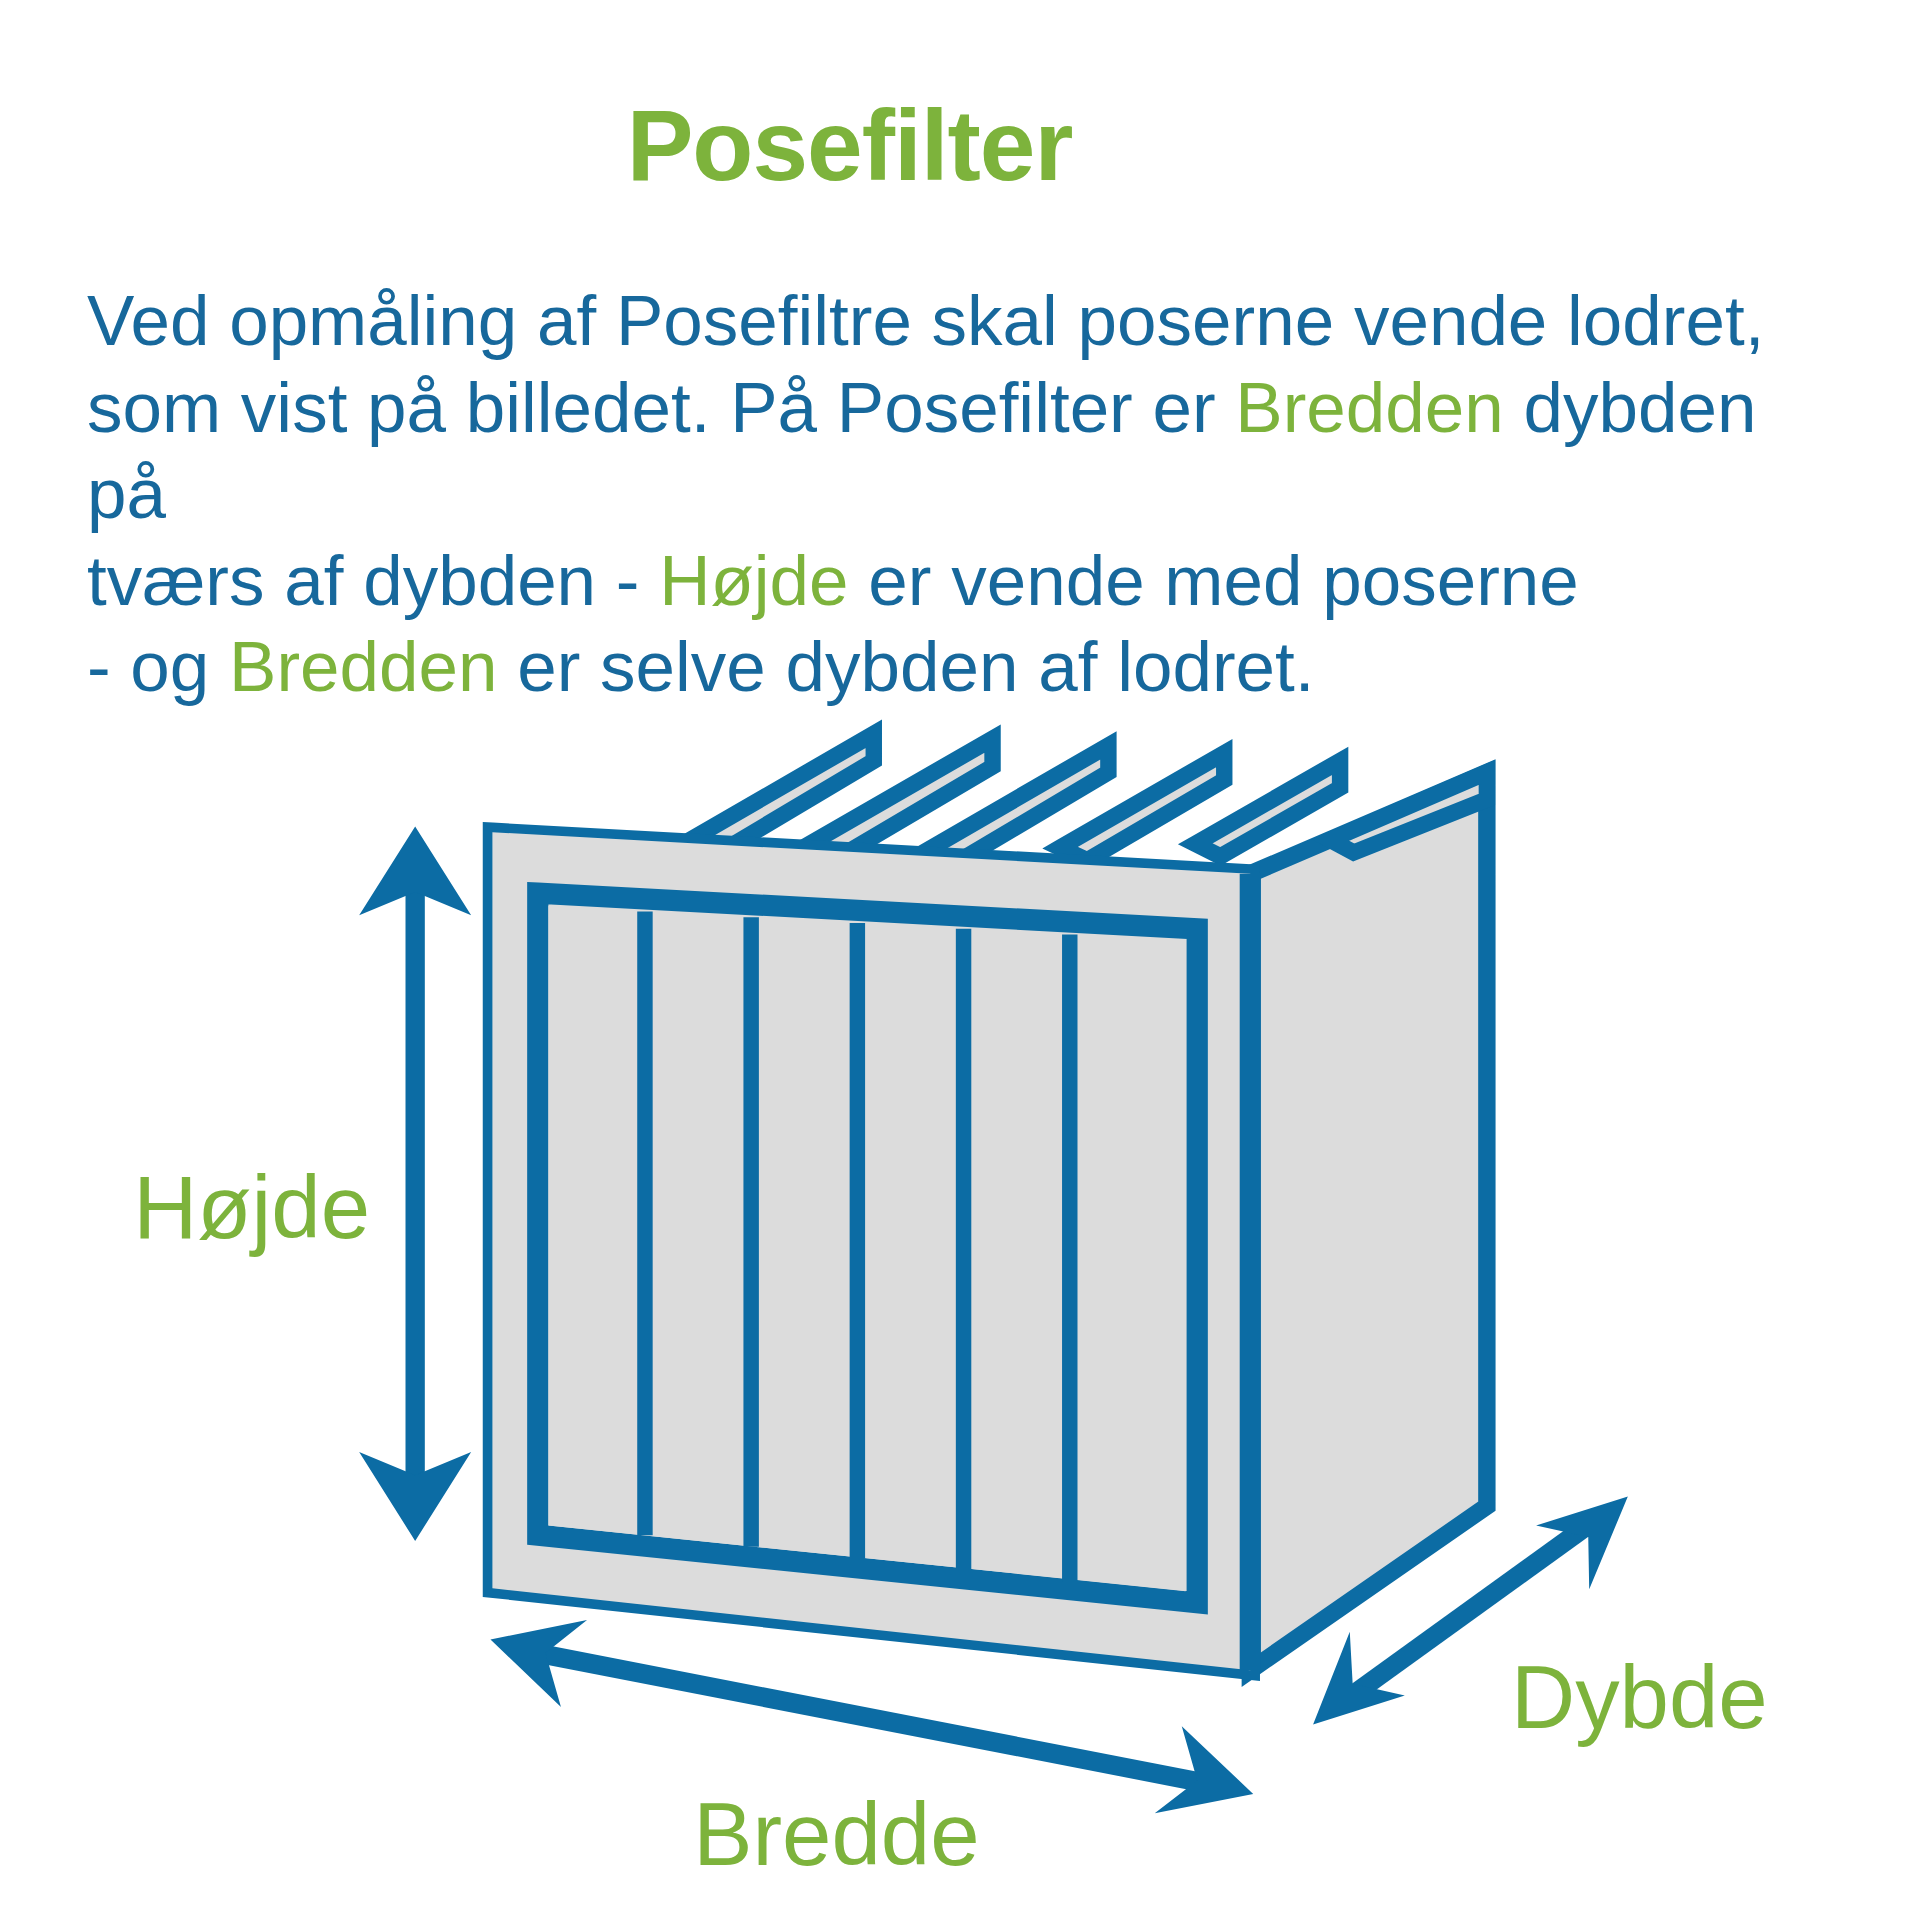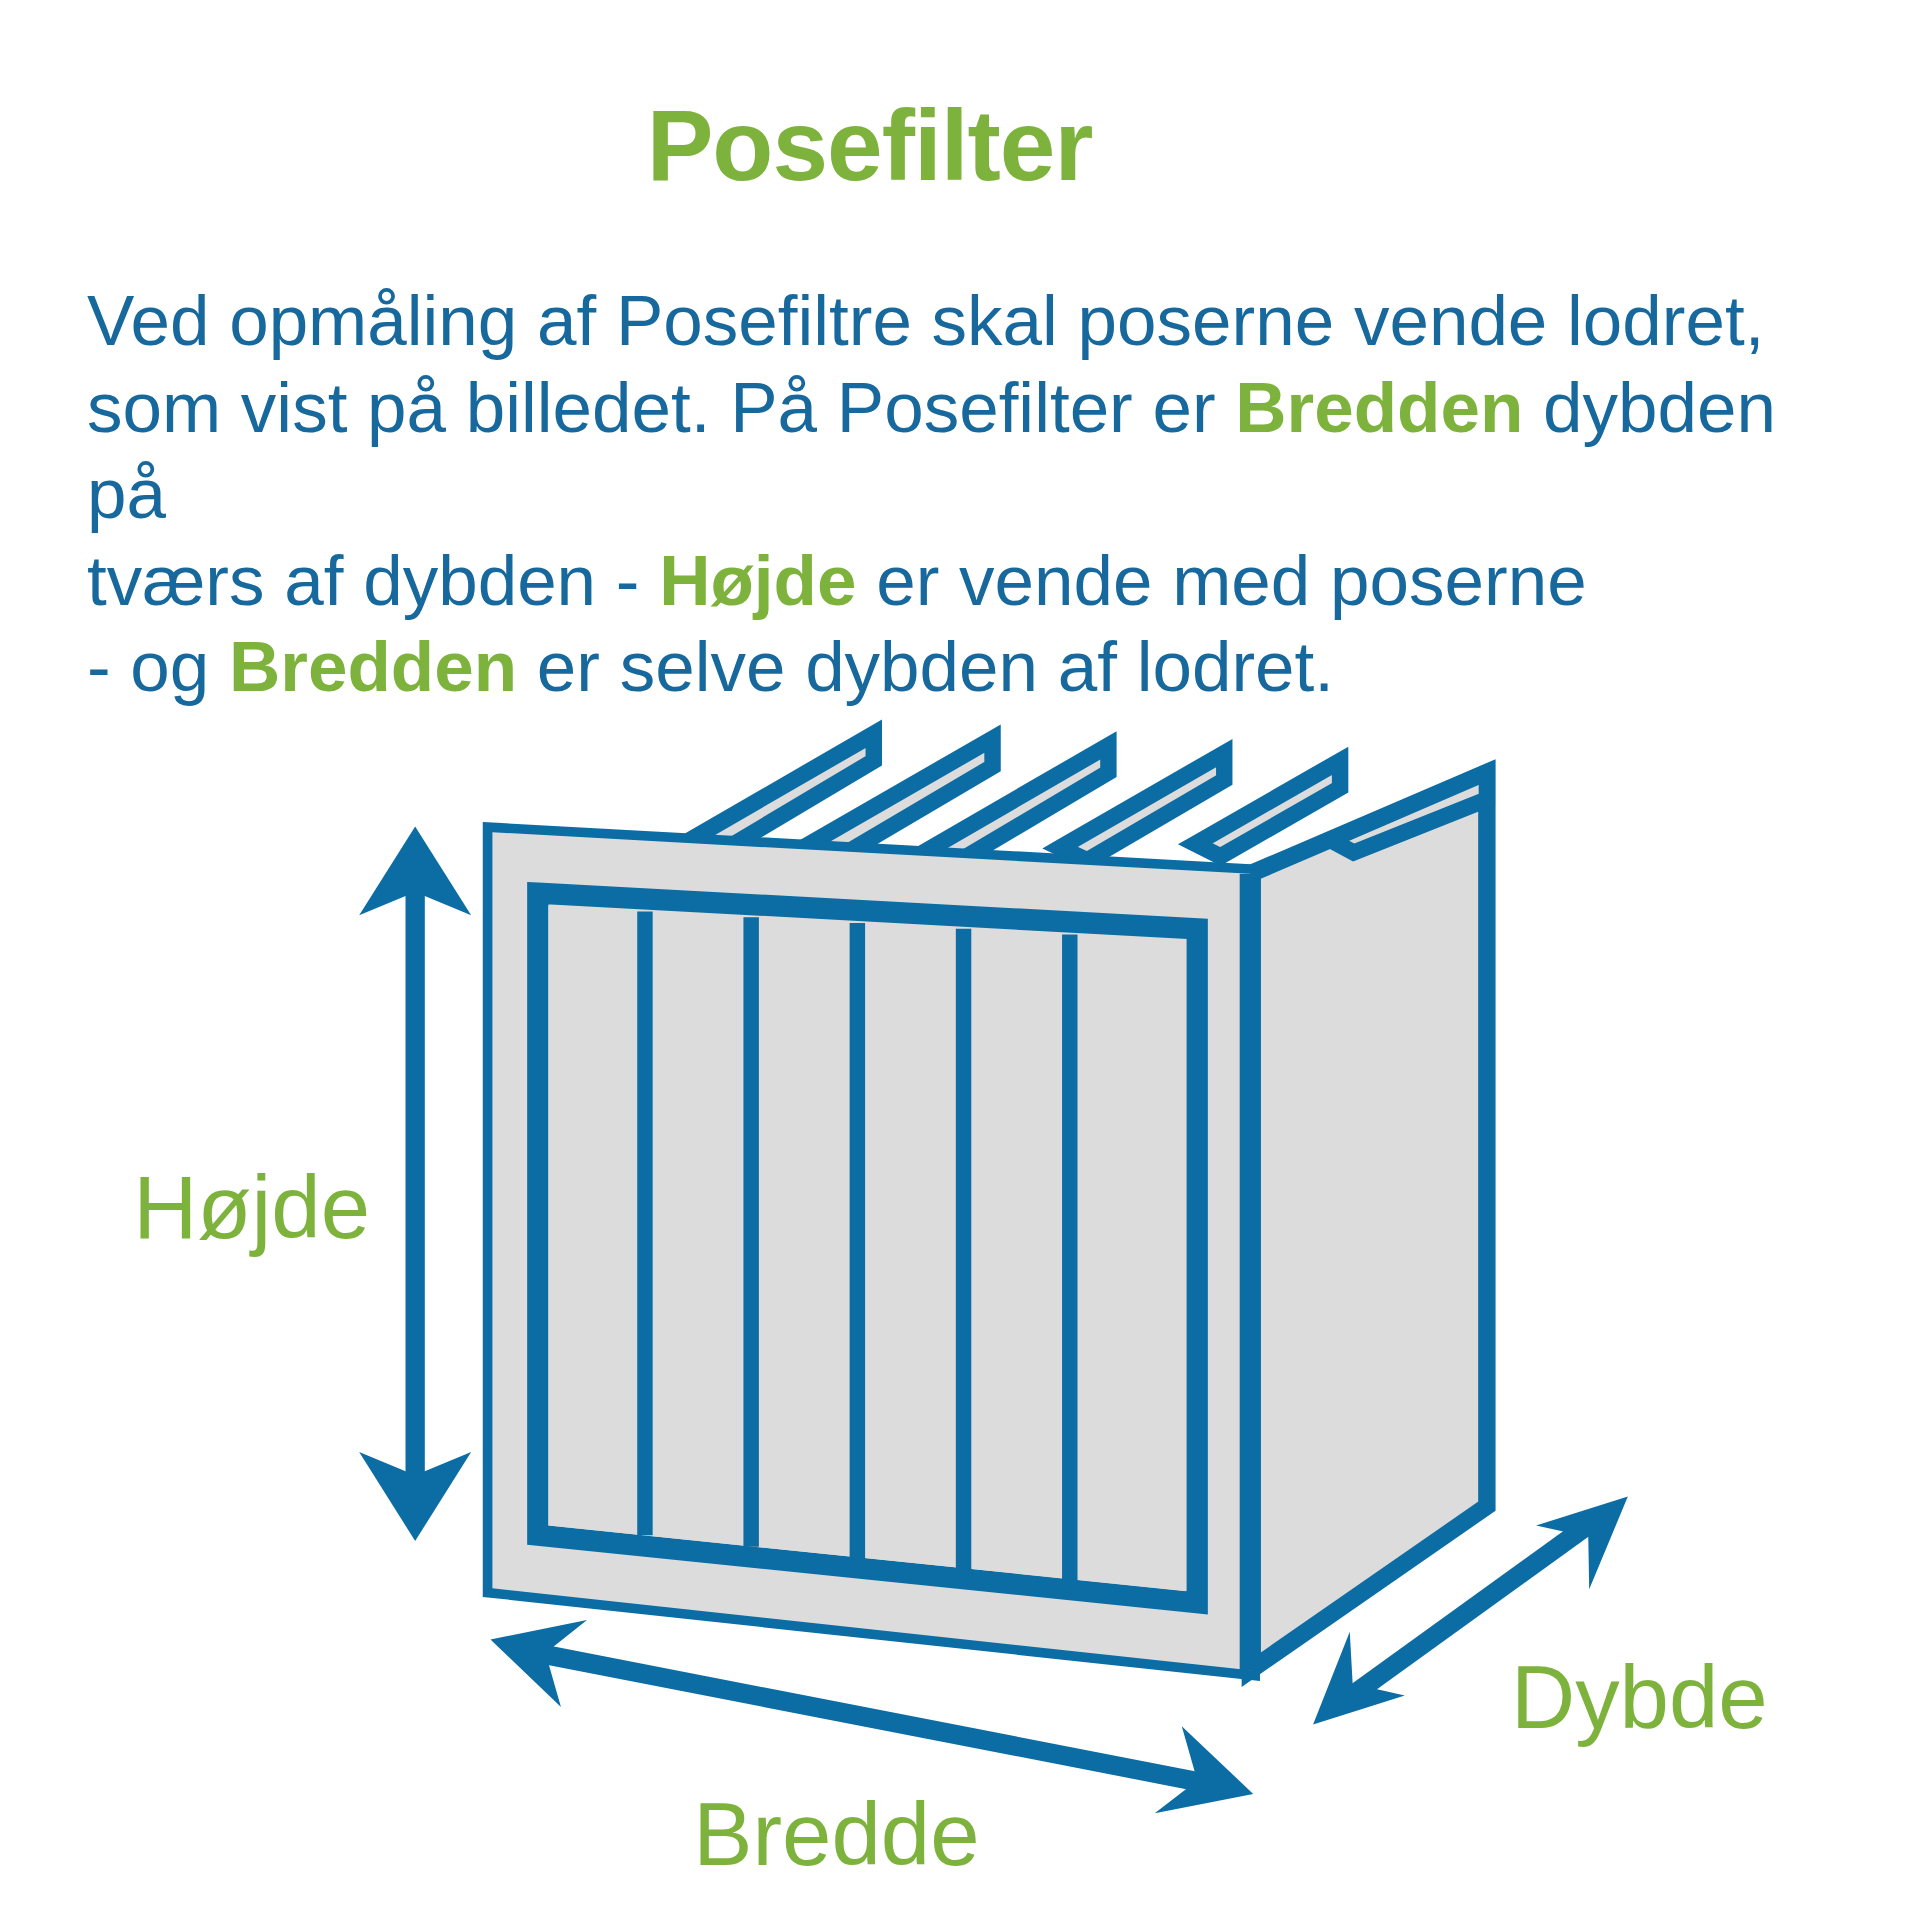--- a/index.html
+++ b/index.html
@@ -24,34 +24,33 @@
     position: absolute;
     top: 93px;
     left: 0;
     width: 1699px;
     text-align: center;
     font-size: 100px;
     font-weight: bold;
     color: #7DB33C;
     letter-spacing: -1px;
     line-height: 1.05;
-    padding-left: 20px;
   }
   .intro {
     position: absolute;
     top: 278px;
     left: 87px;
     width: 1757px;
     text-align: left;
     font-size: 71px;
     line-height: 1.22;
     color: #17689C;
     font-weight: normal;
   }
-  .intro .hl { color: #7DB33C; font-weight: bold; }
+  .intro .hl { color: #7DB33C; }
   .diagram {
     position: absolute;
     top: 0;
     left: 0;
     width: 1931px;
     height: 1931px;
   }
   .dimlabel {
     fill: #7DB33C;
     font-family: "Liberation Sans", sans-serif;

